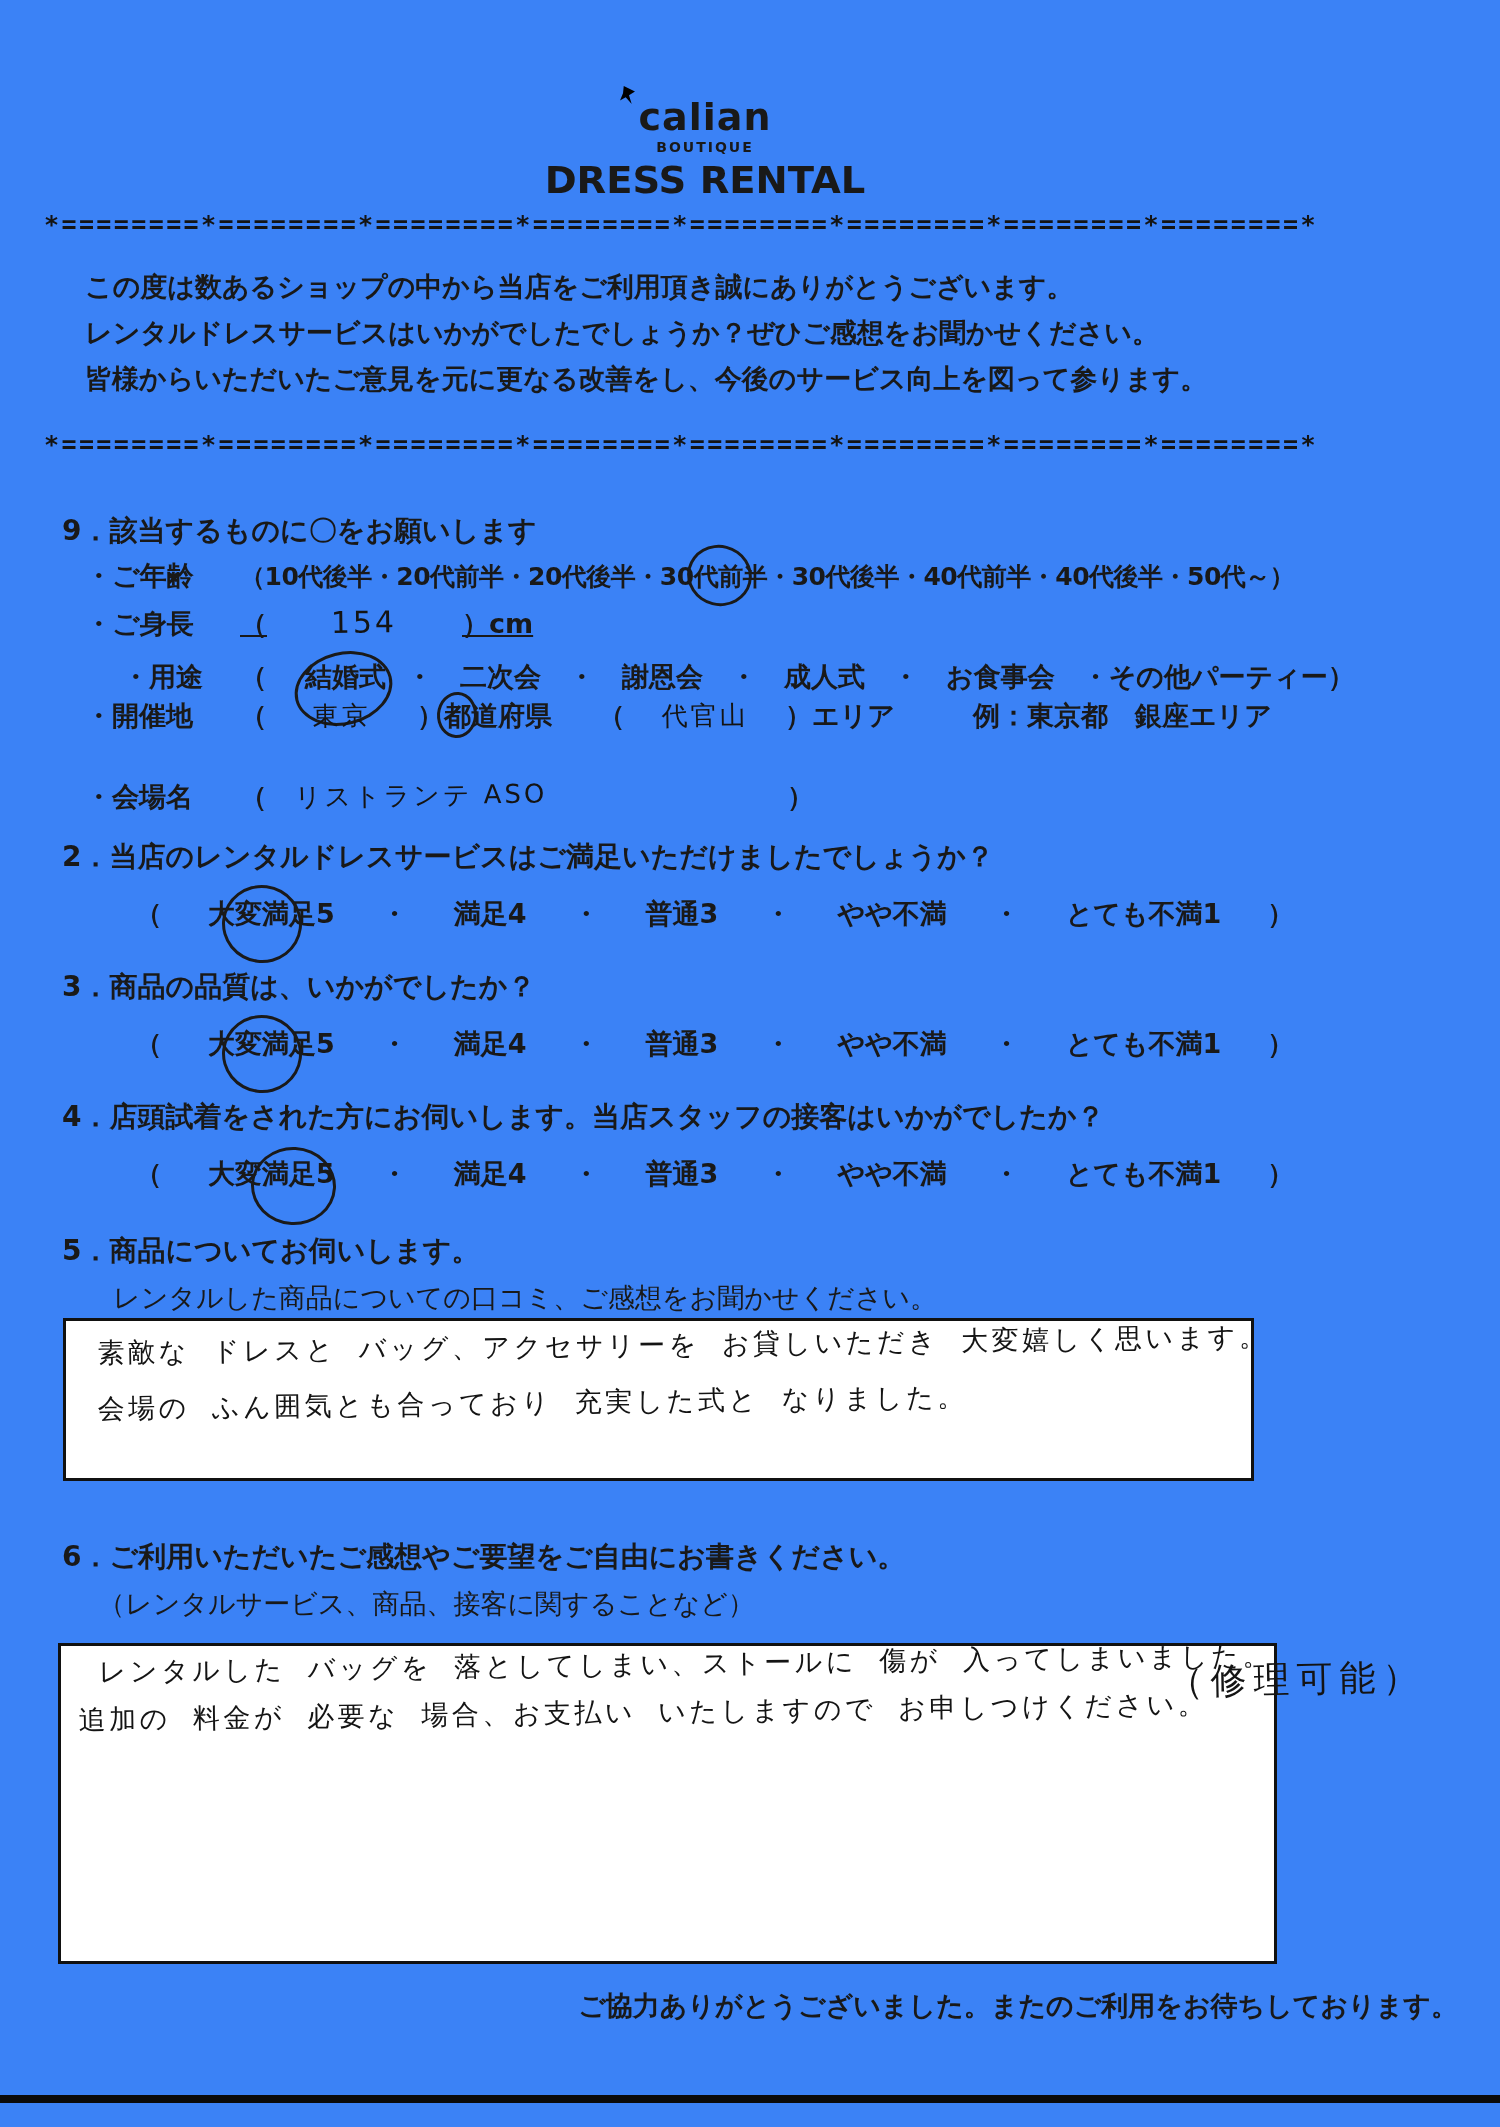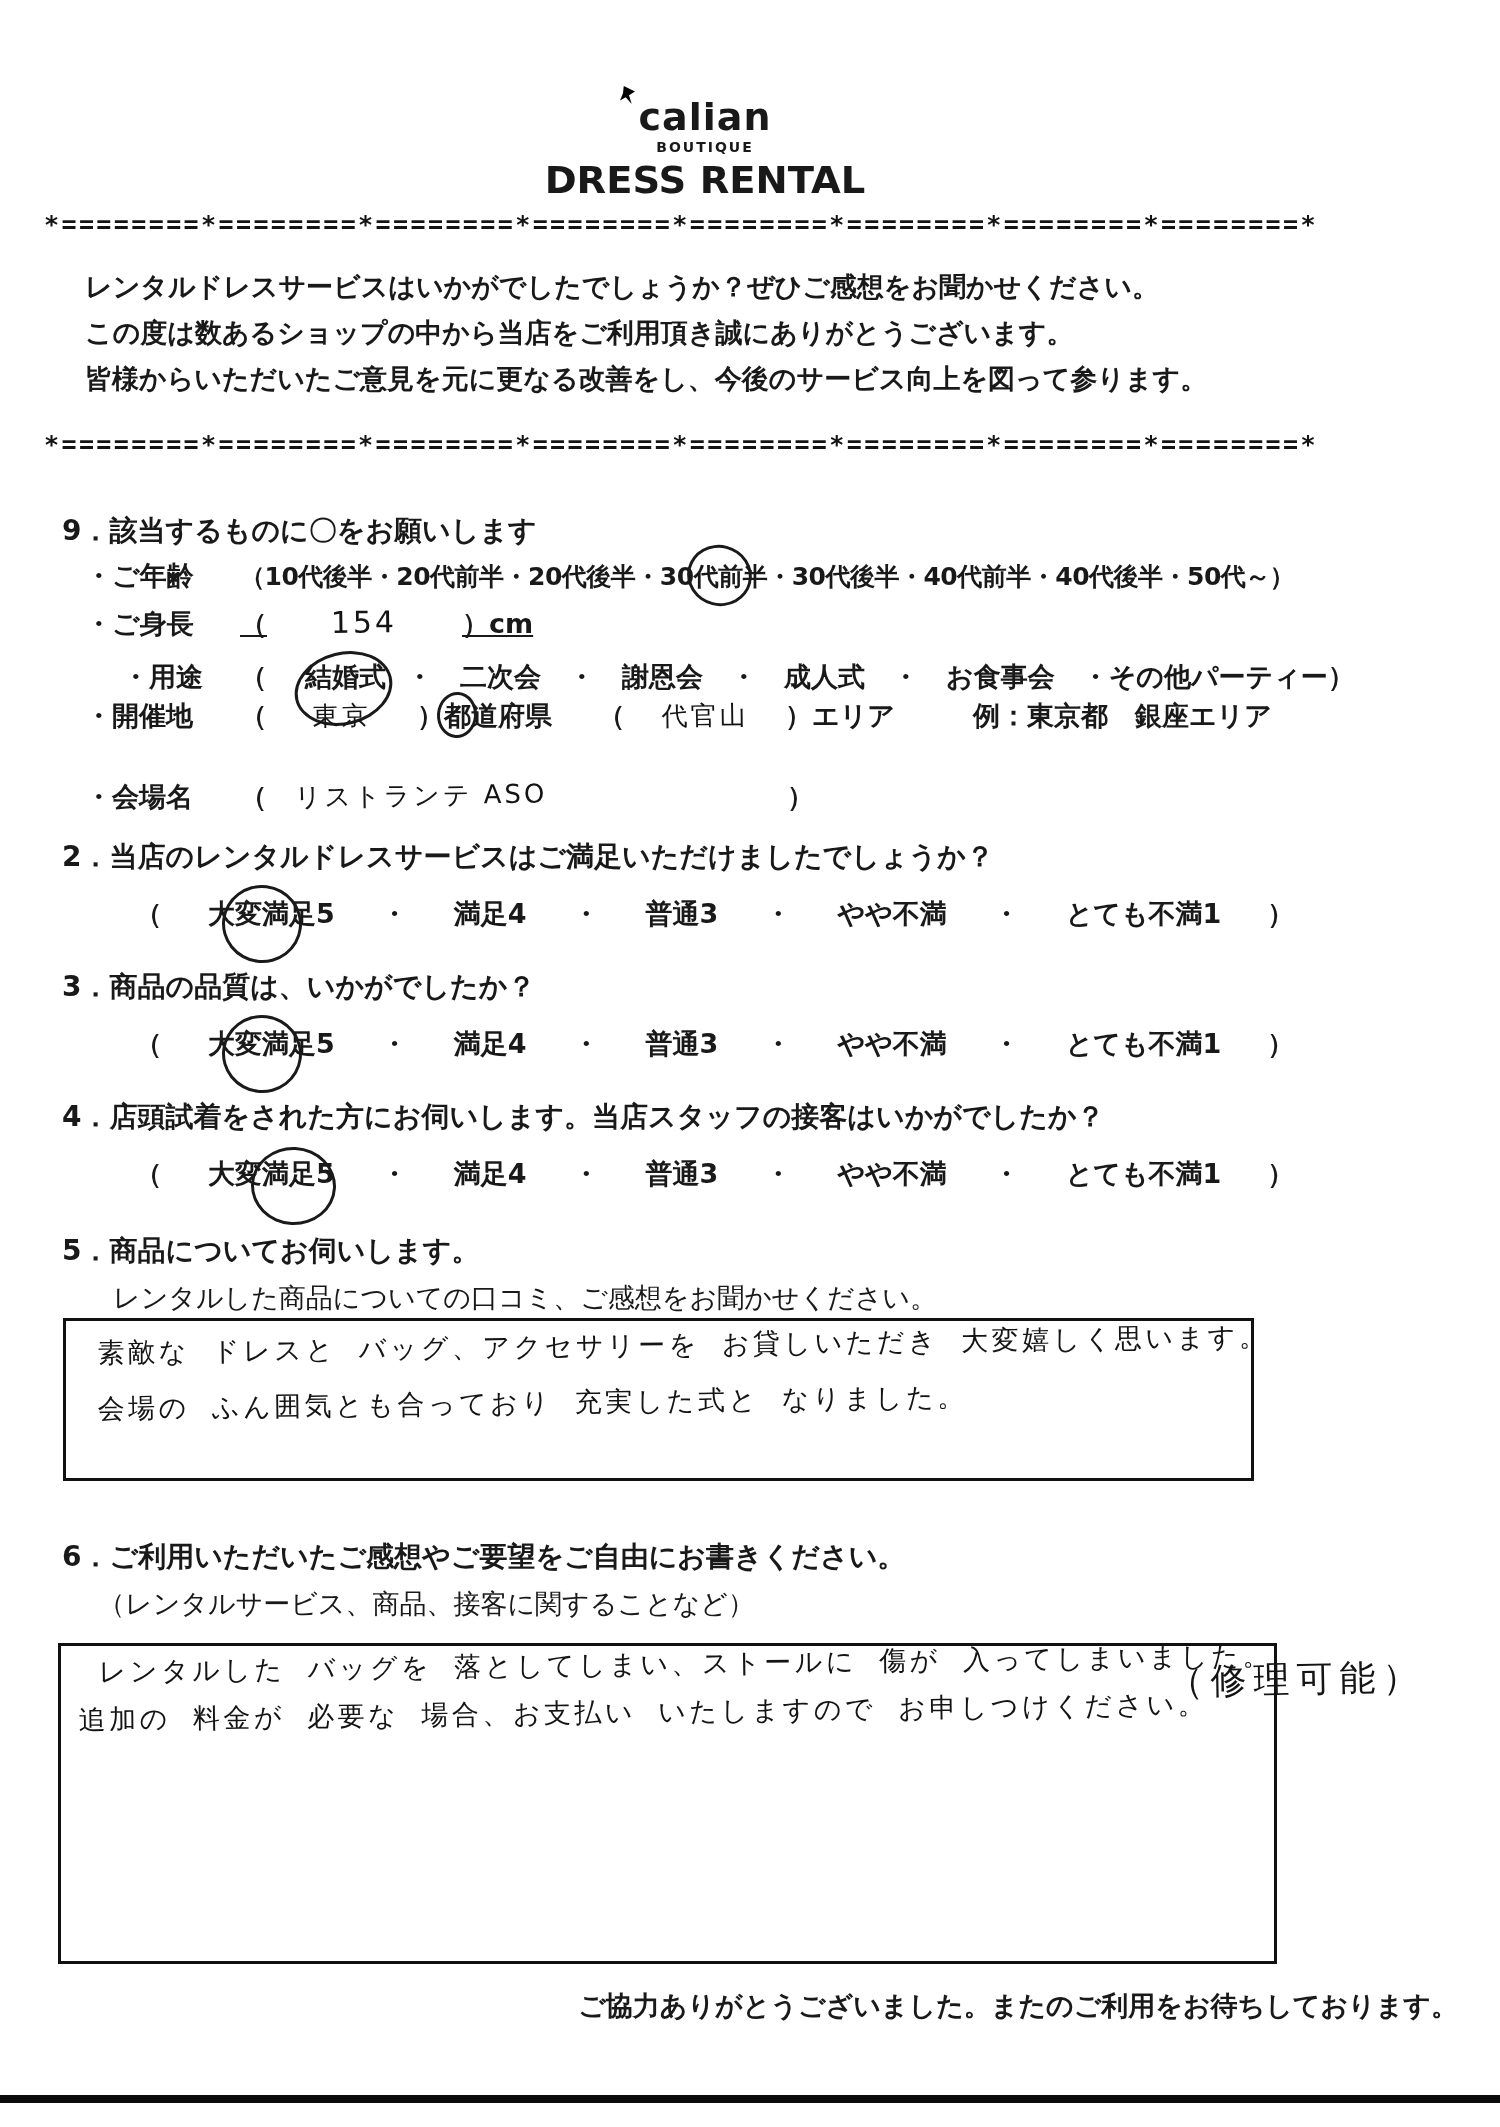--- a/index.html
+++ b/index.html
@@ -1,20 +1,20 @@
 <!DOCTYPE html>
 <html><head>
 <meta charset="utf-8">
 <style>
   html,body{margin:0;padding:0;background:#e8e8e8;}
   .page{
     position:relative;
     width:1500px;height:2127px;
     margin:0 auto;
-    background:#ffffff;
+    background:#3b82f6;
     font-family:"DejaVu Sans","Liberation Sans",sans-serif;
     color:#191919;
     overflow:hidden;
   }
 
   
   .hdr{position:absolute;left:540px;top:98px;width:330px;text-align:center;}
   .brand{font-size:38px;font-weight:800;letter-spacing:1px;line-height:1.05;}
   .brand-sub{font-size:14px;font-weight:700;letter-spacing:2px;margin-top:1px;}
   .doc-title{font-size:37px;font-weight:700;letter-spacing:0px;margin-top:4px;transform:scaleX(1.04);}
@@ -89,22 +89,22 @@
 
   <div class="hdr">
     <div class="brand">calian</div>
     <div class="brand-sub">BOUTIQUE</div>
     <div class="doc-title">DRESS RENTAL</div>
   </div>
 
   <div class="sep sep1">*========*========*========*========*========*========*========*========*</div>
 
   <div class="intro">
+    <p>この度は数あるショップの中から当店をご利用頂き誠にありがとうございます。</p>
     <p>レンタルドレスサービスはいかがでしたでしょうか？ぜひご感想をお聞かせください。</p>
-    <p>この度は数あるショップの中から当店をご利用頂き誠にありがとうございます。</p>
     <p>皆様からいただいたご意見を元に更なる改善をし、今後のサービス向上を図って参ります。</p>
   </div>
 
   <div class="sep sep2">*========*========*========*========*========*========*========*========*</div>
 
   <div class="qtitle" style="top:512px;">9．該当するものに〇をお願いします</div>
 
   <div class="row" style="top:558px;">
     <span class="rl">・ご年齢</span><span class="age-opts"><span>（10代後半・20代前半・20代後半・30</span><span class="cm cm-age"><span>代前</span></span><span>半・30代後半・40代前半・40代後半・50代～）</span></span>
   </div>

